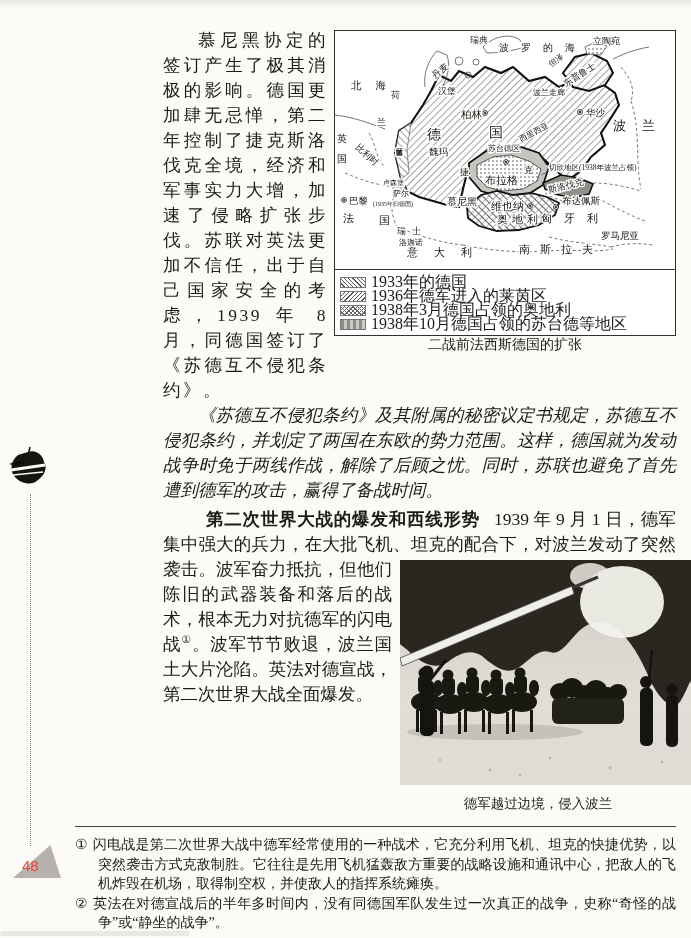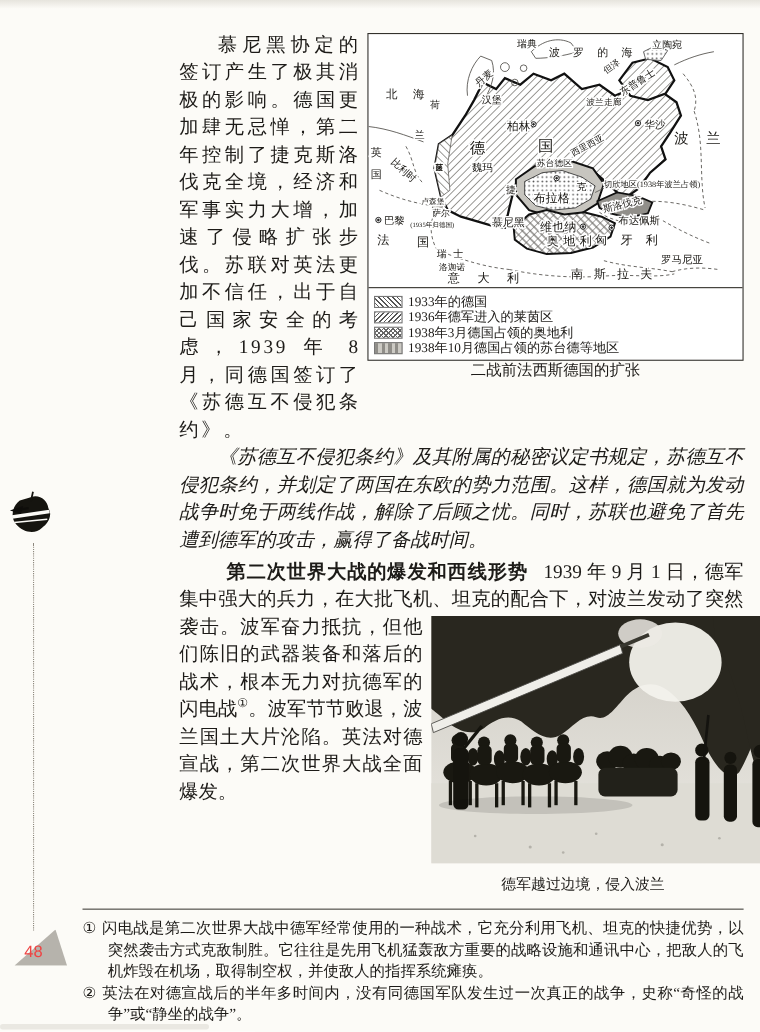--- a/index.html
+++ b/index.html
@@ -14,36 +14,36 @@
   p.kai{font-style:italic;}
   p.sec{margin-top:4px;}
   .heading{font-family:"Liberation Sans",sans-serif;font-weight:bold;margin-right:14px;letter-spacing:.5px;margin-left:8px;}
   .sup{font-size:11px;vertical-align:super;line-height:0;}
 
   
   figure.map-figure{float:right;width:342px;margin:2px 0 10px 6px;padding:0;}
   .map-box{border:1.6px solid #33312c;background:#fff;}
   .map-box svg{display:block;}
   .legend{display:flex;border-top:1.6px solid #33312c;padding:4px 4px 3px 5px;
-          font-size:12px;line-height:12px;letter-spacing:0;}
+          font-size:16px;line-height:12px;letter-spacing:0;margin-top:8px;}
   .legend-col{flex:1;}
   .lrow{display:flex;align-items:flex-start;margin:2px 0;gap:5px;}
   .sw{width:24px;height:9px;flex:none;margin-top:1px;border:.5px solid #777;}
   .sw-diag1{background:repeating-linear-gradient(45deg,#fff 0 2px,#555 2px 3px);}
   .sw-diag2{background:repeating-linear-gradient(-45deg,#fff 0 2px,#555 2px 3px);}
   .sw-cross{background:repeating-linear-gradient(45deg,rgba(0,0,0,0) 0 2px,#666 2px 3px),
             repeating-linear-gradient(-45deg,rgba(0,0,0,0) 0 2px,#666 2px 3px),#fff;}
   .sw-dots{background-image:radial-gradient(#555 .8px,rgba(0,0,0,0) .9px);background-size:3.5px 3.5px;background-color:#fff;}
   .sw-sud{background:repeating-linear-gradient(90deg,#8f8d88 0 3px,rgba(0,0,0,0) 3px 6px),#cccac4;}
   .sw-slov{background:repeating-linear-gradient(90deg,#56544f 0 3px,rgba(0,0,0,0) 3px 6px),#999792;}
   .sw-line{height:2.6px;border:none;background:#111;margin-top:5px;}
   figcaption.map-caption{text-align:center;font-size:14px;margin-top:0;text-indent:0;}
 
   
-  .photo-float{display:block;float:right;width:276px;margin:3px 8px 10px 8px;text-indent:0;}
+  .photo-float{display:block;float:right;width:276px;margin:3px 0 10px 8px;text-indent:0;}
   .photo-frame svg{display:block;}
   .photo-caption{display:block;text-align:center;font-size:13.5px;margin-top:6px;}
 
   
   .footnotes{clear:both;margin-left:-88px;margin-top:6px;border-top:1.3px solid #45433e;padding-top:8px;}
   .fn{font-size:14px;line-height:19.5px;text-align:justify;padding-left:23px;text-indent:-23px;}
   .fn-num{margin-right:5px;}
 
   
   .spine-emblem{position:absolute;left:8px;top:446px;width:40px;height:48px;}

